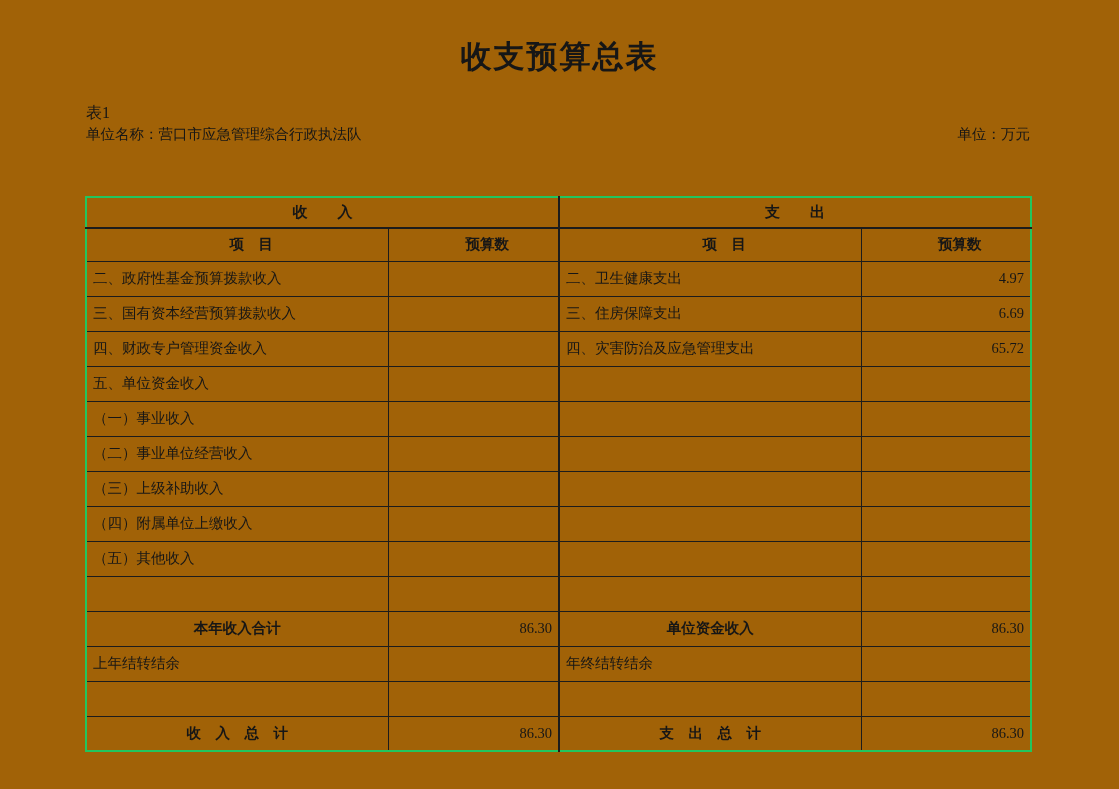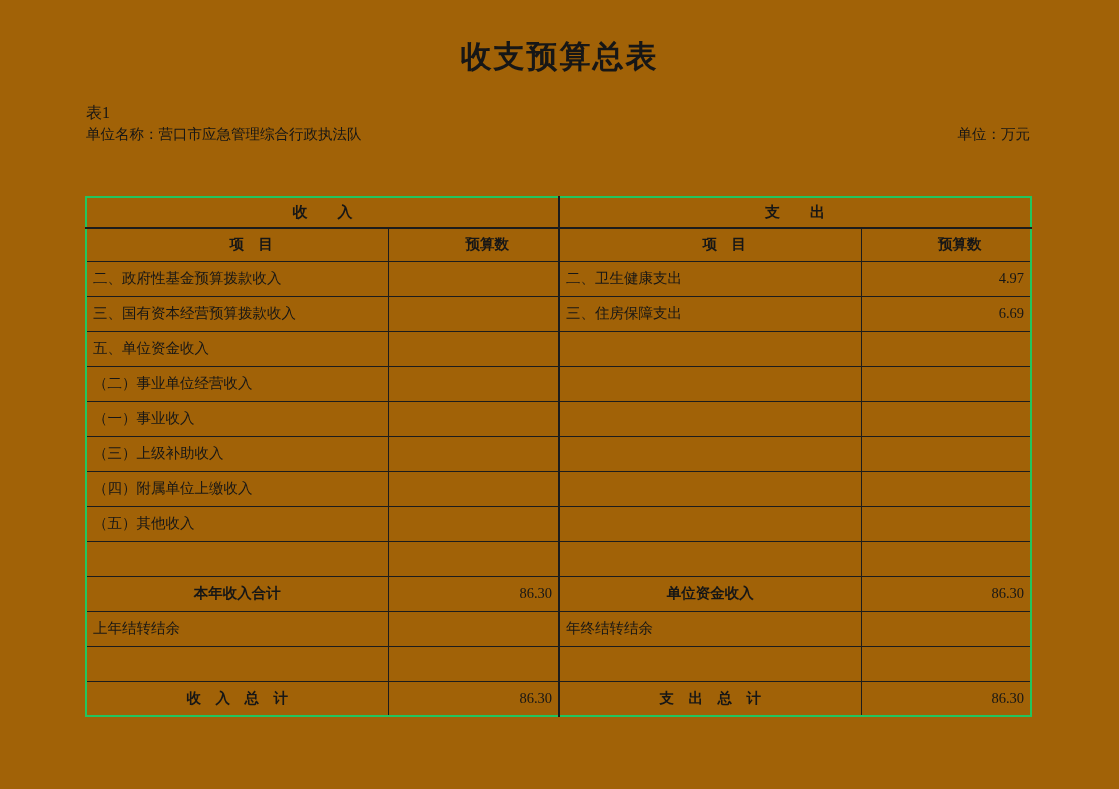--- a/index.html
+++ b/index.html
@@ -116,33 +116,39 @@
         <td class="item mid">二、卫生健康支出</td>
         <td class="num">4.97</td>
       </tr>
       <tr>
         <td class="item">三、国有资本经营预算拨款收入</td>
         <td class="num"></td>
         <td class="item mid">三、住房保障支出</td>
         <td class="num">6.69</td>
       </tr>
       <tr>
+        <td class="item">四、财政专户管理资金收入</td>
+        <td class="num"></td>
+        <td class="item mid">四、灾害防治及应急管理支出</td>
+        <td class="num">65.72</td>
+      </tr>
+      <tr>
         <td class="item">五、单位资金收入</td>
         <td class="num"></td>
         <td class="item mid"></td>
         <td class="num"></td>
       </tr>
       <tr>
+        <td class="item">（一）事业收入</td>
+        <td class="num"></td>
+        <td class="item mid"></td>
+        <td class="num"></td>
+      </tr>
+      <tr>
         <td class="item">（二）事业单位经营收入</td>
-        <td class="num"></td>
-        <td class="item mid"></td>
-        <td class="num"></td>
-      </tr>
-      <tr>
-        <td class="item">（一）事业收入</td>
         <td class="num"></td>
         <td class="item mid"></td>
         <td class="num"></td>
       </tr>
       <tr>
         <td class="item">（三）上级补助收入</td>
         <td class="num"></td>
         <td class="item mid"></td>
         <td class="num"></td>
       </tr>

